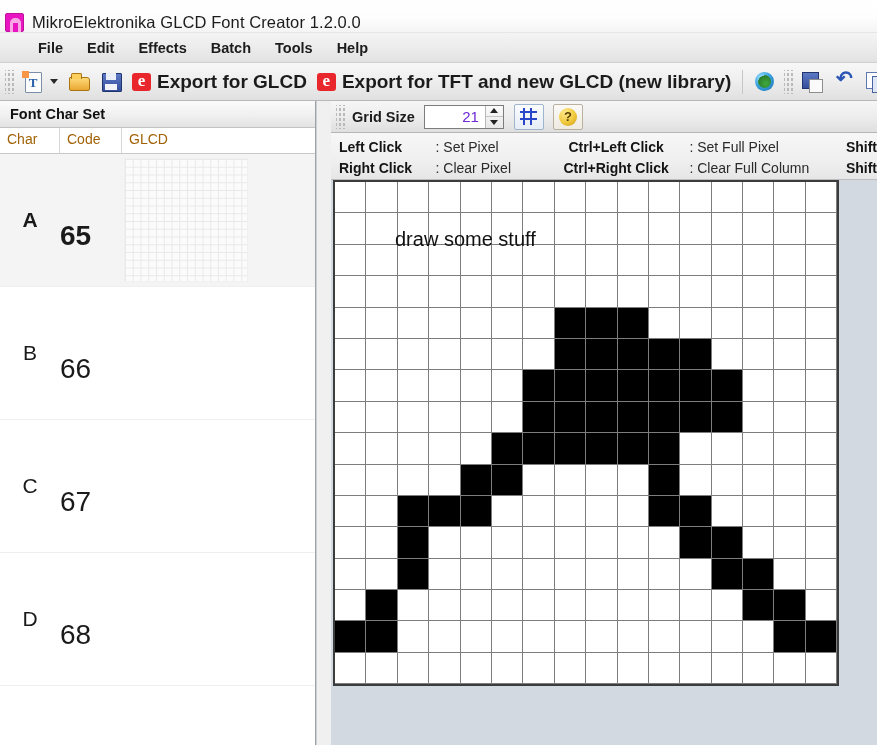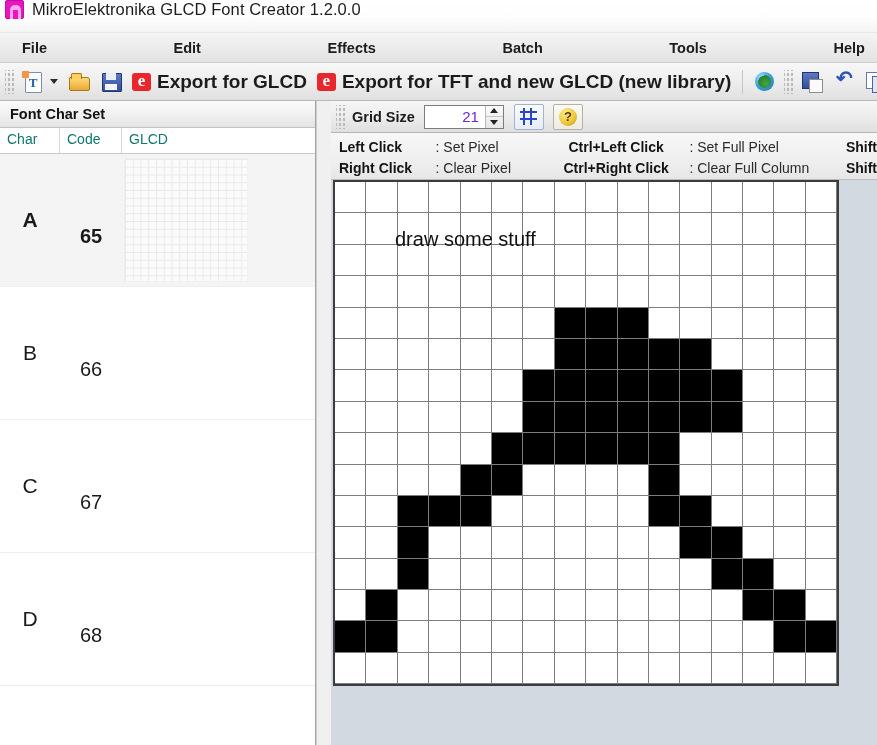--- a/index.html
+++ b/index.html
@@ -7,45 +7,44 @@
   body {
     width:877px; height:745px; overflow:hidden;
     font-family:"Liberation Sans", sans-serif;
     background:#d3d9e1; color:#1a1a1a;
     -webkit-font-smoothing:antialiased;
   }
   #app { position:relative; width:877px; height:745px; }
 
   
   .titlebar{
-    height:33px; display:flex; align-items:flex-start; gap:8px;
+    height:33px; display:flex; align-items:flex-end; gap:8px;
     padding-left:5px;
     background:linear-gradient(180deg,#ffffff 0%,#fdfdfd 55%,#f4f4f4 100%);
     border-bottom:1px solid #e6e6e6;
   }
   .app-icon{
     width:19px;height:19px;position:relative;flex:none;
     background:#e815c0;border:1px solid #c0109c;border-radius:2px;
   }
   .app-icon:before{
     content:"";position:absolute;left:4px;top:4px;width:11px;height:14px;
     background:#f9a8e6;border-radius:5px 5px 0 0;
   }
   .app-icon:after{
     content:"";position:absolute;left:7px;top:9px;width:5px;height:9px;
     background:#e815c0;
   }
   .title-text{ font-size:16.5px; color:#1c1c1c; letter-spacing:.1px; }
 
   
   .menubar{
-    height:30px; display:flex; align-items:center; padding-left:10px;
+    height:30px; display:flex; align-items:center; padding-left:26px;
     background:linear-gradient(180deg,#f4f4f4 0%,#ececec 50%,#e2e2e2 100%);
     border-bottom:1px solid #cfcfcf;
-    justify-content:space-between;
   }
   .menu-item{
     font-size:14.5px; font-weight:bold; color:#1c1c1c;
     padding:3px 12px; cursor:default; white-space:nowrap;
   }
 
   
   .toolbar{
     height:38px; display:flex; align-items:center; gap:0px;
     background:linear-gradient(180deg,#f7f7f7 0%,#eeeeee 48%,#e0e0e0 100%);
@@ -107,28 +106,28 @@
   
   .left-panel{ width:316px;flex:none;display:flex;flex-direction:column;background:#fff;
     border-right:1px solid #9aa3ae; }
   .panel-header{
     height:27px;display:flex;align-items:center;padding-left:10px;flex:none;
     background:linear-gradient(180deg,#fbfbfb 0%,#f0f0f0 55%,#e3e3e3 100%);
     border-bottom:1px solid #c3c3c3;
     font-size:14.5px;font-weight:bold;color:#111;
   }
   .grid-head{ display:flex;height:26px;flex:none;background:#fff;border-bottom:1px solid #c9c9c9; }
-  .gh{ font-size:14px;color:#0f766e;padding:3px 8px 0 7px;border-right:1px solid #d7d7d7;
+  .gh{ font-size:14px;color:#a16207;padding:3px 8px 0 7px;border-right:1px solid #d7d7d7;
        overflow:hidden;white-space:nowrap; }
   .gh.c1{ width:60px; } .gh.c2{ width:62px; } .gh.c3{ flex:1;border-right:none; }
   .char-rows{ flex:1;overflow:hidden;position:relative; }
   .char-row{ display:flex;height:133px;align-items:center;border-bottom:1px solid #efefef; }
   .char-row.sel{ background:#f4f4f4; }
   .cr-char{ width:60px;text-align:center;font-size:21px; }
-  .cr-code{ width:62px;text-align:center;font-size:20px;margin-top:32px; }
+  .cr-code{ width:62px;text-align:left;font-size:28px;margin-top:32px; }
   .char-row.sel .cr-char,.char-row.sel .cr-code{ font-weight:bold; }
   .cr-glcd{ flex:1;display:flex;align-items:center;padding-left:2px;height:100%; }
   .mini-grid{ width:124px;height:124px;background:#fbfbfb;
     background-image:linear-gradient(to right,#e9e9e9 1px,transparent 1px),
                      linear-gradient(to bottom,#e9e9e9 1px,transparent 1px);
     background-size:7.75px 7.75px; border:1px solid #f0f0f0; }
   .panel-scroll{ width:15px;flex:none;background:#f0f0f0;border-left:1px solid #cfcfcf; }
 
   
   .right-pane{ flex:1;display:flex;flex-direction:column;background:#d3d9e1;overflow:hidden; }

